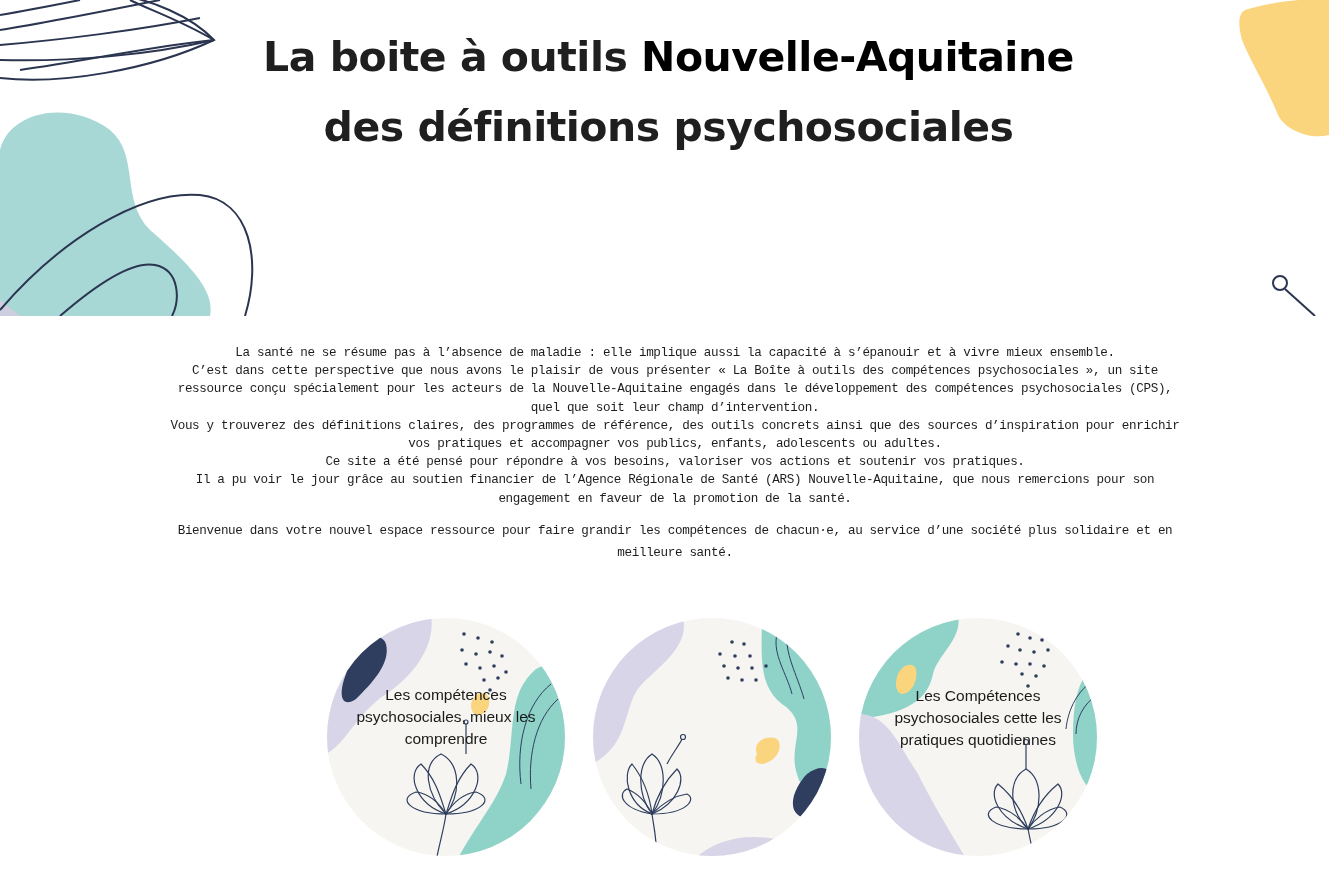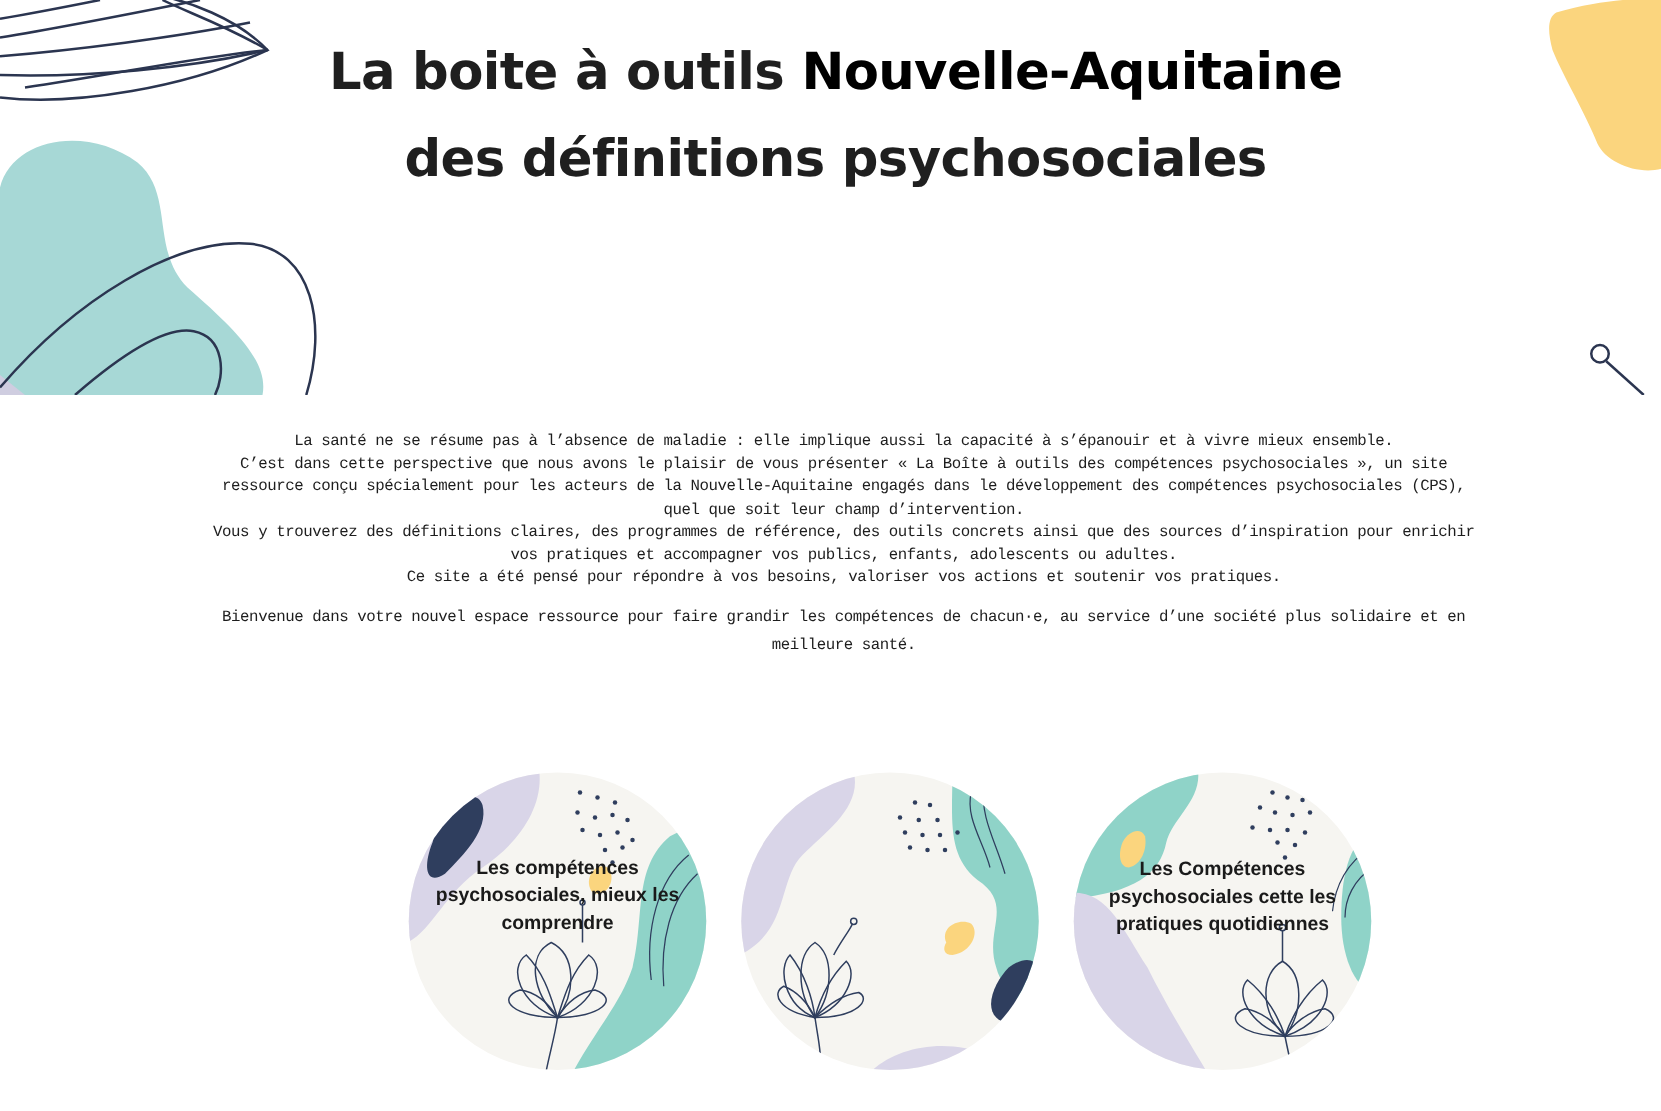--- a/index.html
+++ b/index.html
@@ -16,21 +16,21 @@
     .intro { position: absolute; left: 160px; top: 344px; width: 1030px; text-align: center;
              font-family: Liberation Mono, monospace; font-size: 12.6px; line-height: 18.2px; color: #1d1d1d;
              letter-spacing: -0.35px; }
     .intro p { margin: 0; }
     .intro .welcome { margin-top: 12px; line-height: 22px; }
 
     .cards { position: absolute; top: 614px; left: 0; width: 1329px; height: 250px; }
     .card { position: absolute; top: 0; width: 240px; height: 248px; display: block; cursor: pointer; }
     .card svg { position: absolute; left: 0; top: 0; }
     .card-label { position: absolute; left: 0; width: 240px; text-align: center;
-                  font-family: "Liberation Sans", sans-serif; font-weight: bold; font-size: 15.5px;
+                  font-family: "Liberation Sans", sans-serif; font-weight: normal; font-size: 15.5px;
                   line-height: 22px; color: #1a1a1a; }
   </style>
 </head>
 <body>
 
 <header class="hero">
   <svg class="deco" width="1329" height="316" viewBox="0 0 1329 316">
 
     <g fill="none" stroke="#2b3550" stroke-width="2">
       <path d="M0 78 C60 85 150 70 214 40 C190 15 150 0 120 -5"></path>
@@ -62,20 +62,21 @@
     <span>La boite à outils </span><span class="strong">Nouvelle-Aquitaine</span><br>
     <span>des définitions psychosociales</span>
   </h1>
 </header>
 
 <section class="intro">
   <p>La santé ne se résume pas à l’absence de maladie : elle implique aussi la capacité à s’épanouir et à vivre mieux ensemble.</p>
   <p>C’est dans cette perspective que nous avons le plaisir de vous présenter « La Boîte à outils des compétences psychosociales », un site ressource conçu spécialement pour les acteurs de la Nouvelle-Aquitaine engagés dans le développement des compétences psychosociales (CPS), quel que soit leur champ d’intervention.</p>
   <p>Vous y trouverez des définitions claires, des programmes de référence, des outils concrets ainsi que des sources d’inspiration pour enrichir vos pratiques et accompagner vos publics, enfants, adolescents ou adultes.</p>
   <p>Ce site a été pensé pour répondre à vos besoins, valoriser vos actions et soutenir vos pratiques.</p>
+  <p>Il a pu voir le jour grâce au soutien financier de l’Agence Régionale de Santé (ARS) Nouvelle-Aquitaine, que nous remercions pour son engagement en faveur de la promotion de la santé.</p>
   <p class="welcome">Bienvenue dans votre nouvel espace ressource pour faire grandir les compétences de chacun·e, au service d’une société plus solidaire et en meilleure santé.</p>
 </section>
 
 <nav class="cards">
 
   <a class="card" style="left:326px;">
     <svg width="240" height="248" viewBox="0 0 240 248">
       <defs>
           <clipPath id="c1">
             <circle cx="120" cy="123" r="119"></circle>

